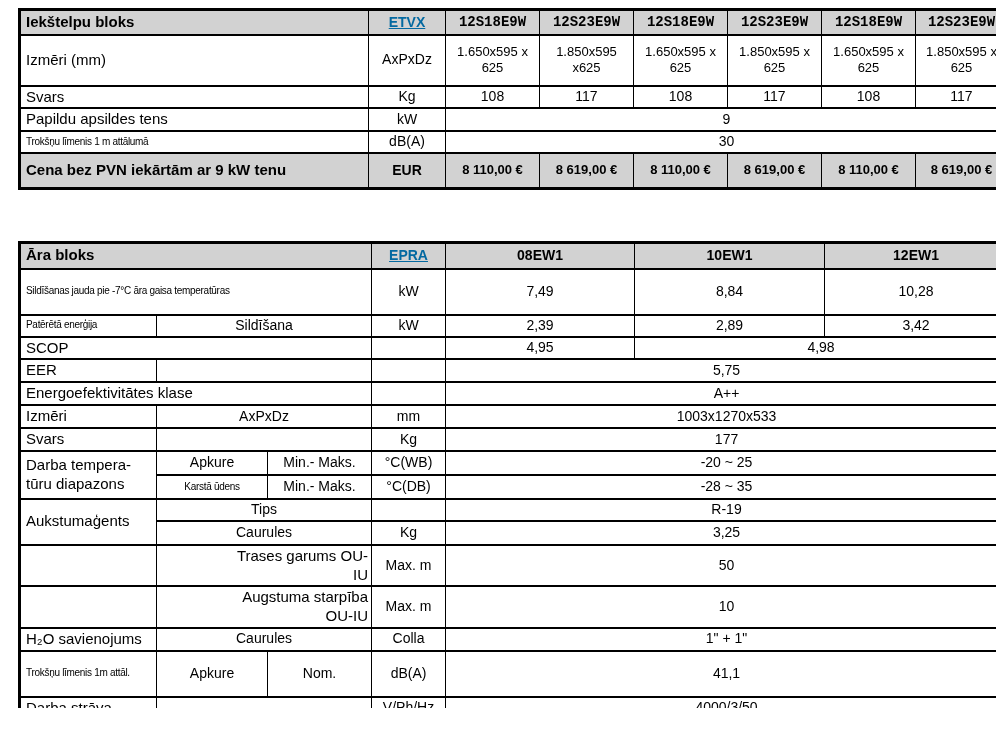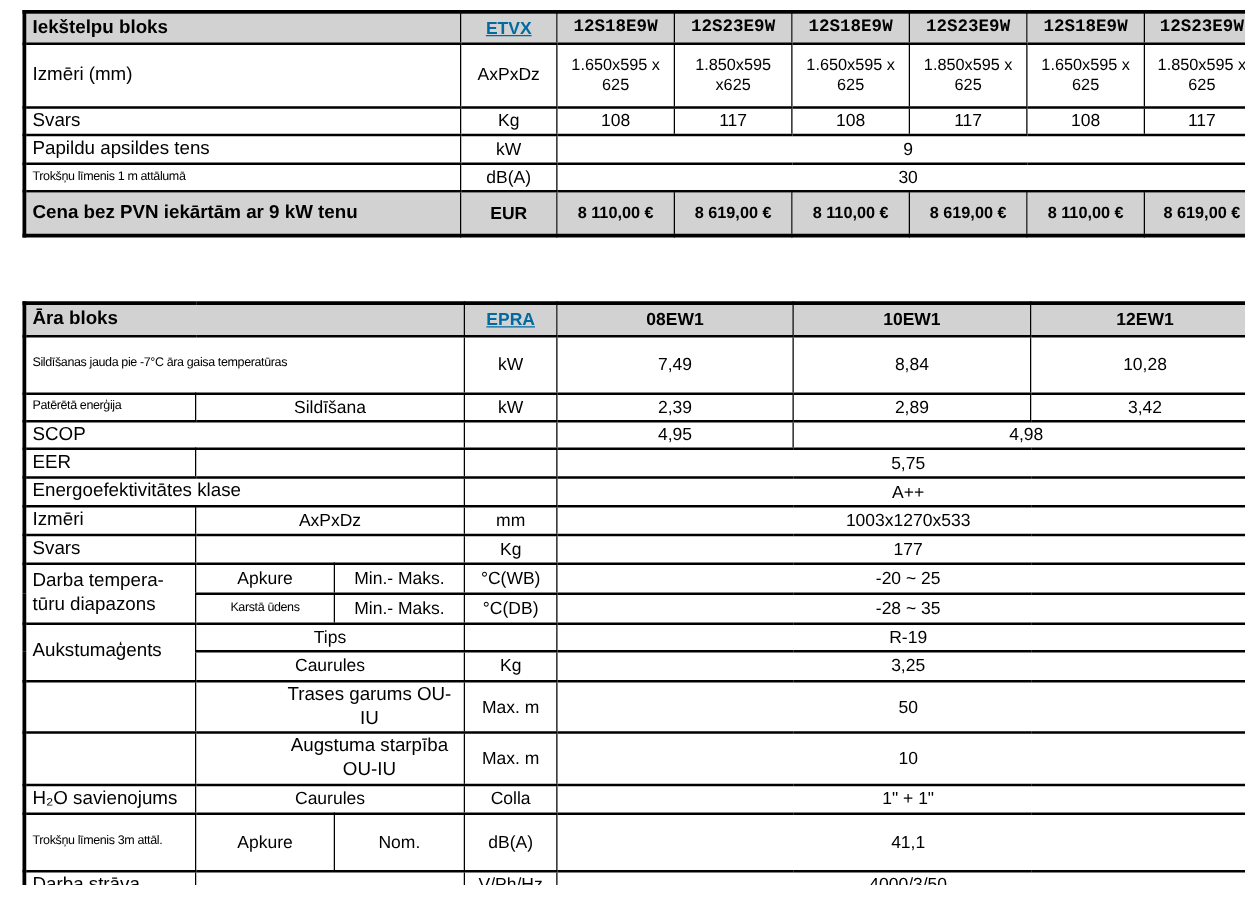--- a/index.html
+++ b/index.html
@@ -11,21 +11,21 @@
   table{border:3px solid #000;}
   td{border:2px solid #000;border-left-width:1px;border-right-width:1px;
      padding:1px 3px;vertical-align:middle;text-align:center;
      font-size:14px;line-height:1.25;overflow:hidden;}
   .gray{background:#d2d2d2;}
   .b{font-weight:bold;}
   .lbl{text-align:left;padding-left:5px;font-size:15px;}
   .link{color:#0369a1;font-weight:bold;text-decoration:underline;cursor:pointer;}
   .sm{font-size:13px;}
   .cond{font-size:10px;letter-spacing:-0.3px;}
-  .indent{text-align:center;padding-left:66px;font-size:15px;}
+  .indent{text-align:right;padding-left:66px;font-size:15px;}
   .nowrap{white-space:nowrap;}
   .t1models td.mh{font-size:14px;font-family:Liberation Mono, monospace;}
 </style>
 </head>
 <body>
 
 <div class="stage">
 
   <table id="t1">
     <colgroup>
@@ -190,21 +190,21 @@
       <td>Max. m</td>
       <td colspan="3">10</td>
     </tr>
     <tr style="height:22px">
       <td class="lbl">H₂O savienojums</td>
       <td colspan="2">Caurules</td>
       <td>Colla</td>
       <td colspan="3">1" + 1"</td>
     </tr>
     <tr style="height:46px">
-      <td class="lbl cond">Trokšņu līmenis 3m attāl.</td>
+      <td class="lbl cond">Trokšņu līmenis 1m attāl.</td>
       <td>Apkure</td>
       <td>Nom.</td>
       <td>dB(A)</td>
       <td colspan="3">41,1</td>
     </tr>
     <tr style="height:22px">
       <td class="lbl">Darba strāva</td>
       <td colspan="2"></td>
       <td>V/Ph/Hz</td>
       <td colspan="3">4000/3/50</td>

